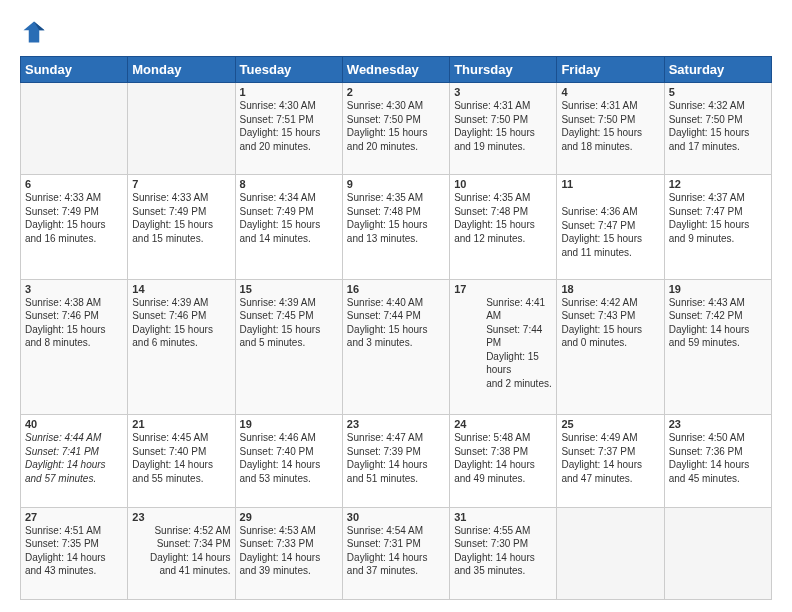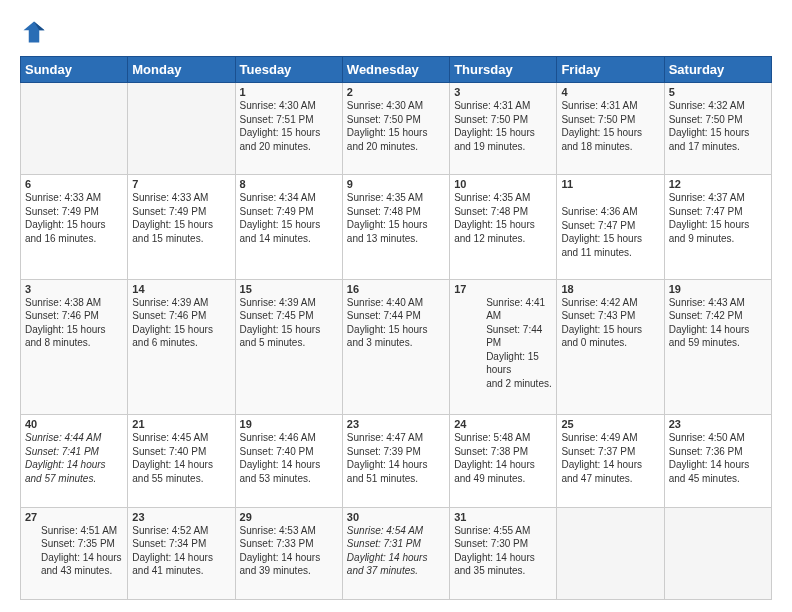--- a/index.html
+++ b/index.html
@@ -319,42 +319,42 @@
             <span class="day-number">23</span>
             <div class="day-info" style="white-space: pre-line;">Sunrise: 4:50 AM
 Sunset: 7:36 PM
 Daylight: 14 hours
 and 45 minutes.</div>
           </td>
         </tr>
         <tr>
           <td>
             <span class="day-number">27</span>
-            <div class="day-info" style="white-space: pre-line; margin-left: 16px;">Sunrise: 4:51 AM
+            <div class="day-info" style="white-space: pre-line;">Sunrise: 4:51 AM
 Sunset: 7:35 PM
 Daylight: 14 hours
 and 43 minutes.</div>
           </td>
           <td>
             <span class="day-number">23</span>
-            <div class="day-info" style="white-space: pre-line;">Sunrise: 4:52 AM
+            <div class="day-info" style="white-space: pre-line; text-align: right;">Sunrise: 4:52 AM
 Sunset: 7:34 PM
 Daylight: 14 hours
 and 41 minutes.</div>
           </td>
           <td>
             <span class="day-number">29</span>
             <div class="day-info" style="white-space: pre-line;">Sunrise: 4:53 AM
 Sunset: 7:33 PM
 Daylight: 14 hours
 and 39 minutes.</div>
           </td>
           <td>
             <span class="day-number">30</span>
-            <div class="day-info" style="white-space: pre-line; font-style: italic;">Sunrise: 4:54 AM
+            <div class="day-info" style="white-space: pre-line;">Sunrise: 4:54 AM
 Sunset: 7:31 PM
 Daylight: 14 hours
 and 37 minutes.</div>
           </td>
           <td>
             <span class="day-number">31</span>
             <div class="day-info" style="white-space: pre-line;">Sunrise: 4:55 AM
 Sunset: 7:30 PM
 Daylight: 14 hours
 and 35 minutes.</div>

